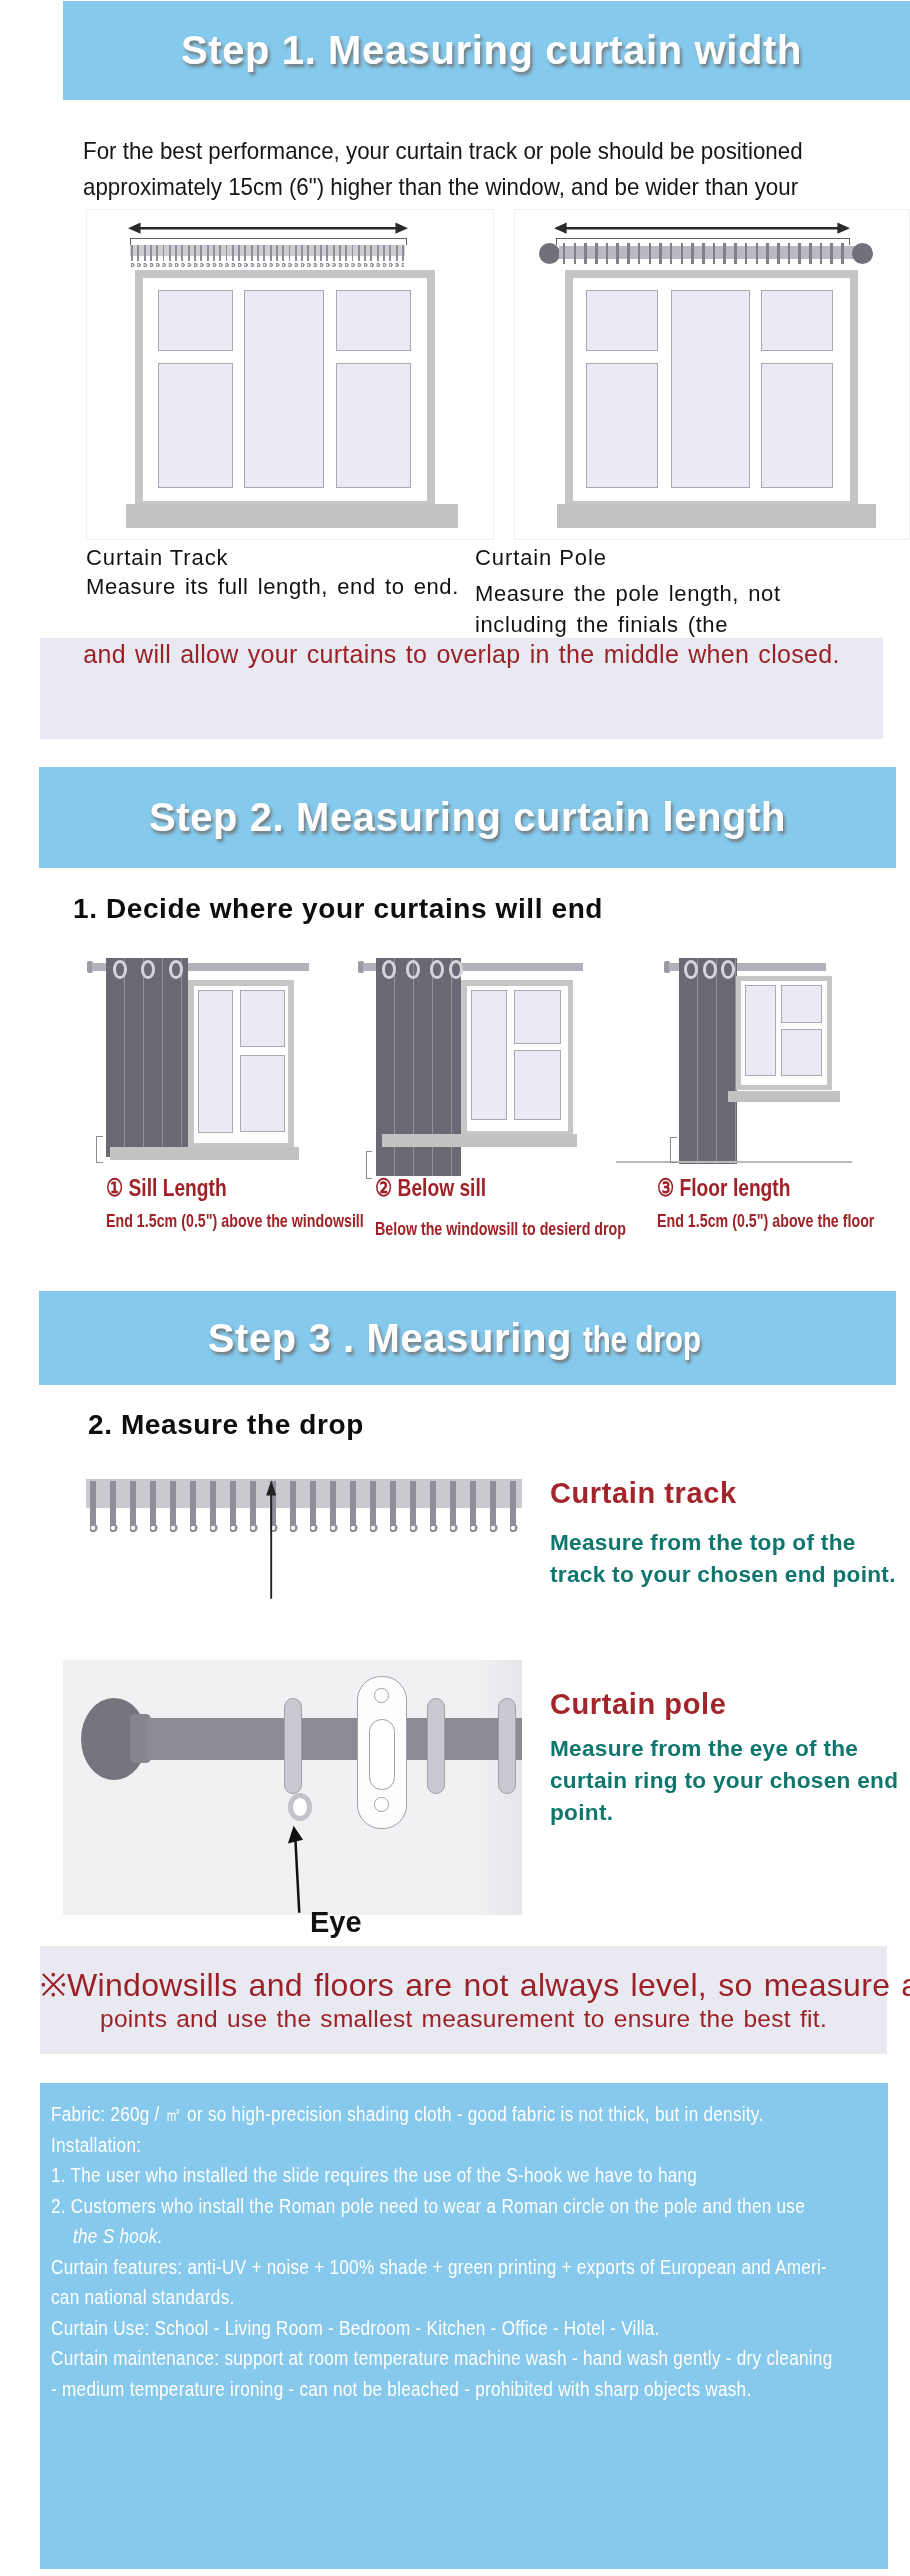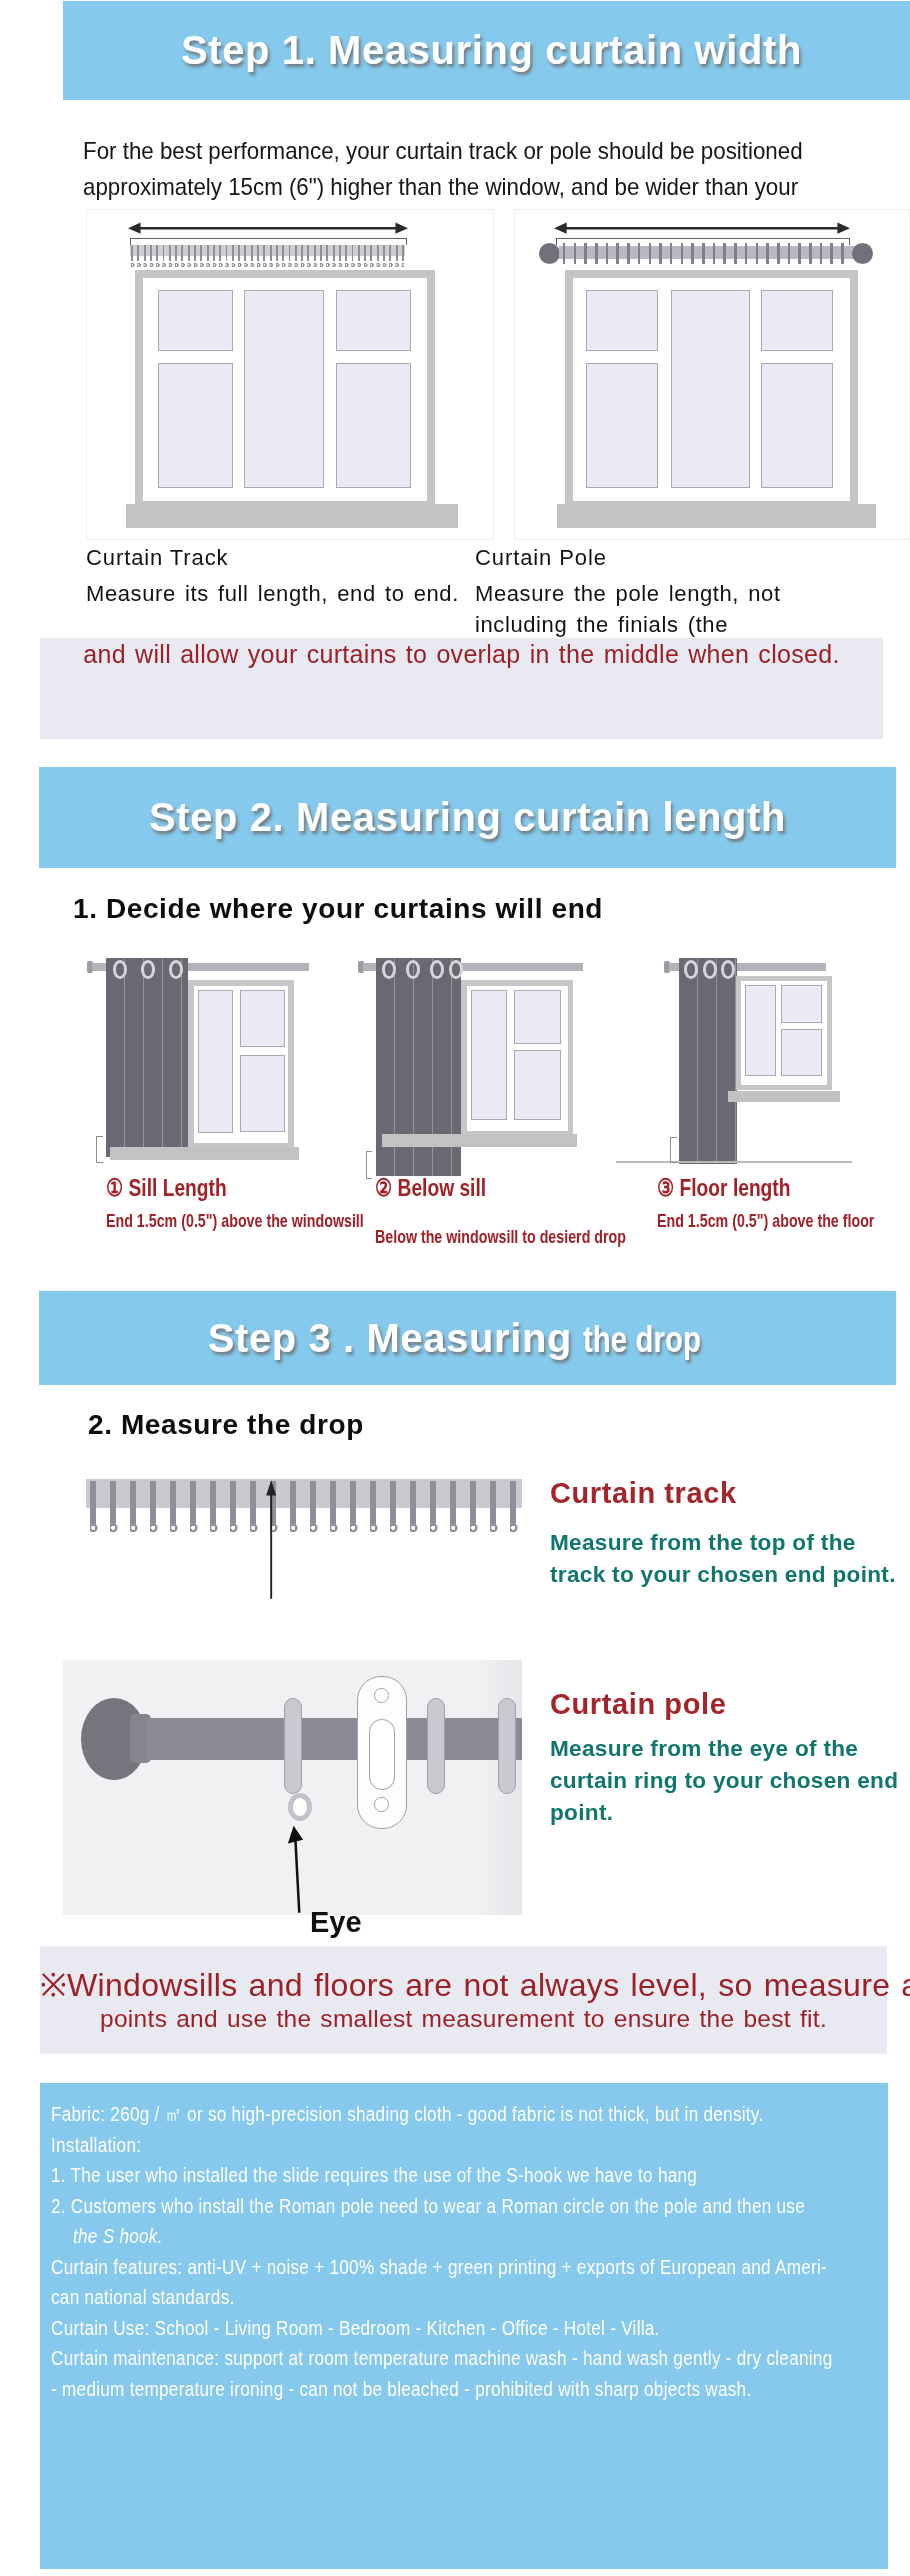--- a/index.html
+++ b/index.html
@@ -108,21 +108,21 @@
       <div class="pane" style="left:21.4px;top:93px;width:70px;height:123px;"></div>
       <div class="pane" style="left:106px;top:20px;width:77px;height:196px;"></div>
       <div class="pane" style="left:196px;top:20px;width:70px;height:59px;"></div>
       <div class="pane" style="left:196px;top:93px;width:70px;height:123px;"></div>
     </div>
     <div class="sill" style="left:42px;top:294px;width:319px;height:24px;"></div>
   </div>
 
   <div class="abs" style="left:86px;top:545px;">
     <div class="cap-title">Curtain Track</div>
-    <div class="cap-body" style="margin-top:7px;">Measure its full length, end to end.</div>
+    <div class="cap-body" style="">Measure its full length, end to end.</div>
   </div>
   <div class="abs" style="left:475px;top:545px;">
     <div class="cap-title">Curtain Pole</div>
     <div class="cap-body" style="margin-top:7px;">Measure the pole length, not</div>
     <div class="cap-body">including the finials (the</div>
   </div>
 
   <div class="abs note" style="left:40px;top:638px;width:843px;height:101px;padding-top:0;">
     <div class="note-line">and will allow your curtains to overlap in the middle when closed.</div>
   </div>
@@ -188,21 +188,21 @@
     <div class="floorline" style="left:-38px;top:206px;width:236px;"></div>
     <div class="bracket-small" style="left:16.4px;top:182px;height:24px;"></div>
   </div>
 
   <div class="abs" style="left:106px;top:1174px;">
     <div class="opt-title"><span class="sx sx80"><span>①</span> <span>Sill Length</span></span></div>
     <div class="opt-desc" style="margin-top:7.5px;"><span class="sx sx75">End 1.5cm (0.5") above the windowsill</span></div>
   </div>
   <div class="abs" style="left:375px;top:1174px;">
     <div class="opt-title"><span class="sx sx80"><span>②</span> <span>Below sill</span></span></div>
-    <div class="opt-desc" style="margin-top:24px;"><span class="sx sx75">Below the windowsill to desierd drop</span></div>
+    <div class="opt-desc" style="margin-top:16px;"><span class="sx sx75">Below the windowsill to desierd drop</span></div>
   </div>
   <div class="abs" style="left:657px;top:1174px;">
     <div class="opt-title"><span class="sx sx80"><span>③</span> <span>Floor length</span></span></div>
     <div class="opt-desc" style="margin-top:7.5px;"><span class="sx sx75">End 1.5cm (0.5") above the floor</span></div>
   </div>
 
   <div class="abs banner" style="left:39px;top:1291px;width:857px;height:94px;">
     <span class="banner-text"><span>Step 3 . Measuring</span><span class="banner-sub">the drop</span></span>
   </div>
 

